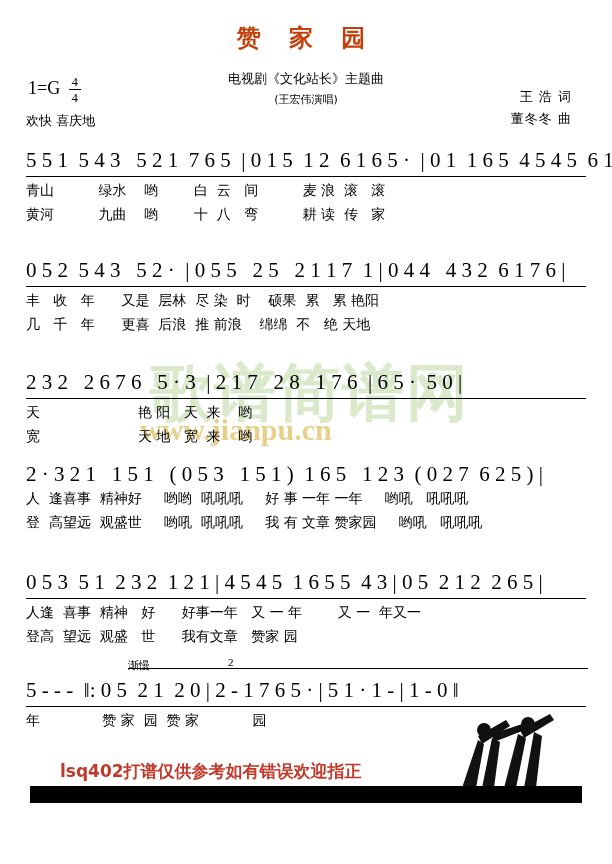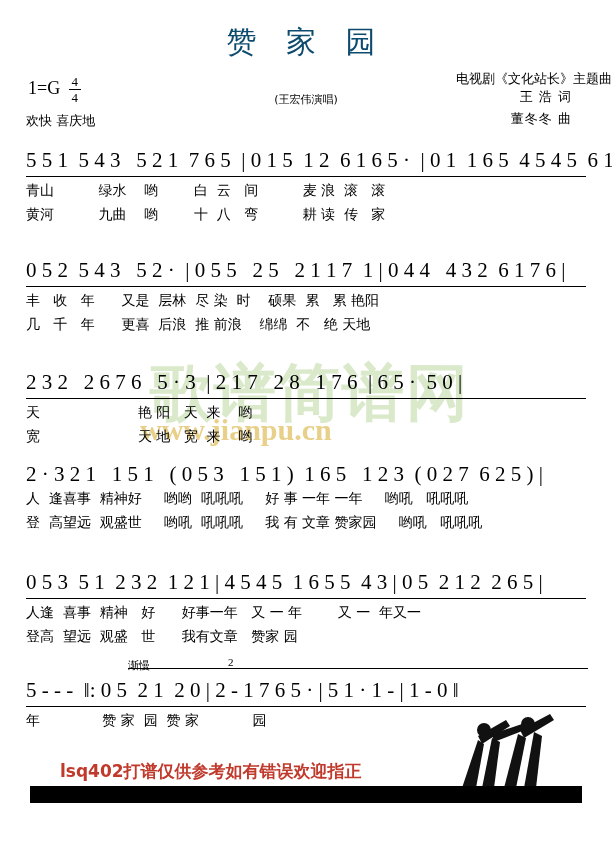--- a/index.html
+++ b/index.html
@@ -39,29 +39,29 @@
     font-weight:bold;
     color:#e8d08a;
     font-family:"Liberation Serif", serif;
     letter-spacing:0px;
   }
 
   
   .title {
     position:absolute; top:22px; left:0; right:0;
     text-align:center;
-    font-size:30px;
-    font-weight:normal;
+    font-size:24px;
+    font-weight:bold;
     letter-spacing:10px;
     font-family:"DejaVu Sans", sans-serif;
-    color:#0c4a6e;
+    color:#c2410c;
   }
   .subtitle1 {
     position:absolute; top:70px; left:0; right:0;
-    text-align:right;
+    text-align:center;
     font-size:13px;
     color:#000;
     font-family:"DejaVu Sans", sans-serif;
   }
   .subtitle2 {
     position:absolute; top:92px; left:0; right:0;
     text-align:center;
     font-size:11px;
     color:#000;
     font-family:"DejaVu Sans", sans-serif;

